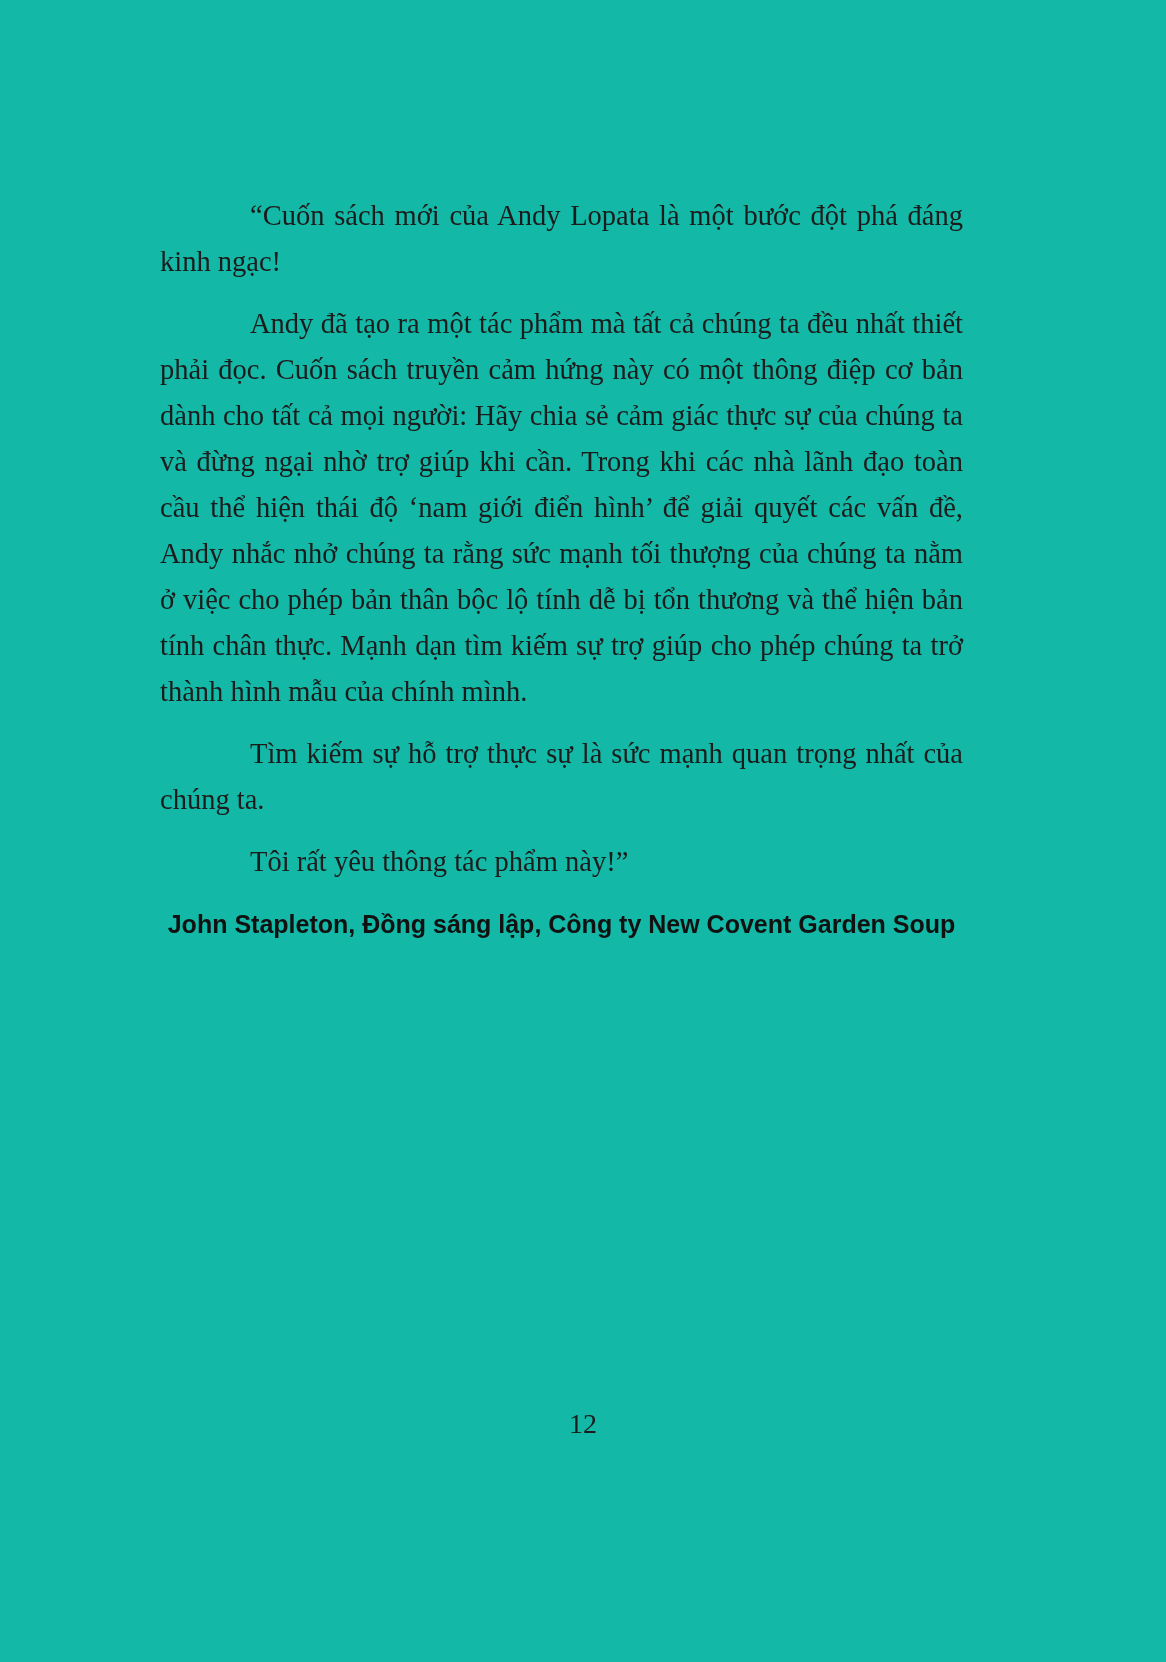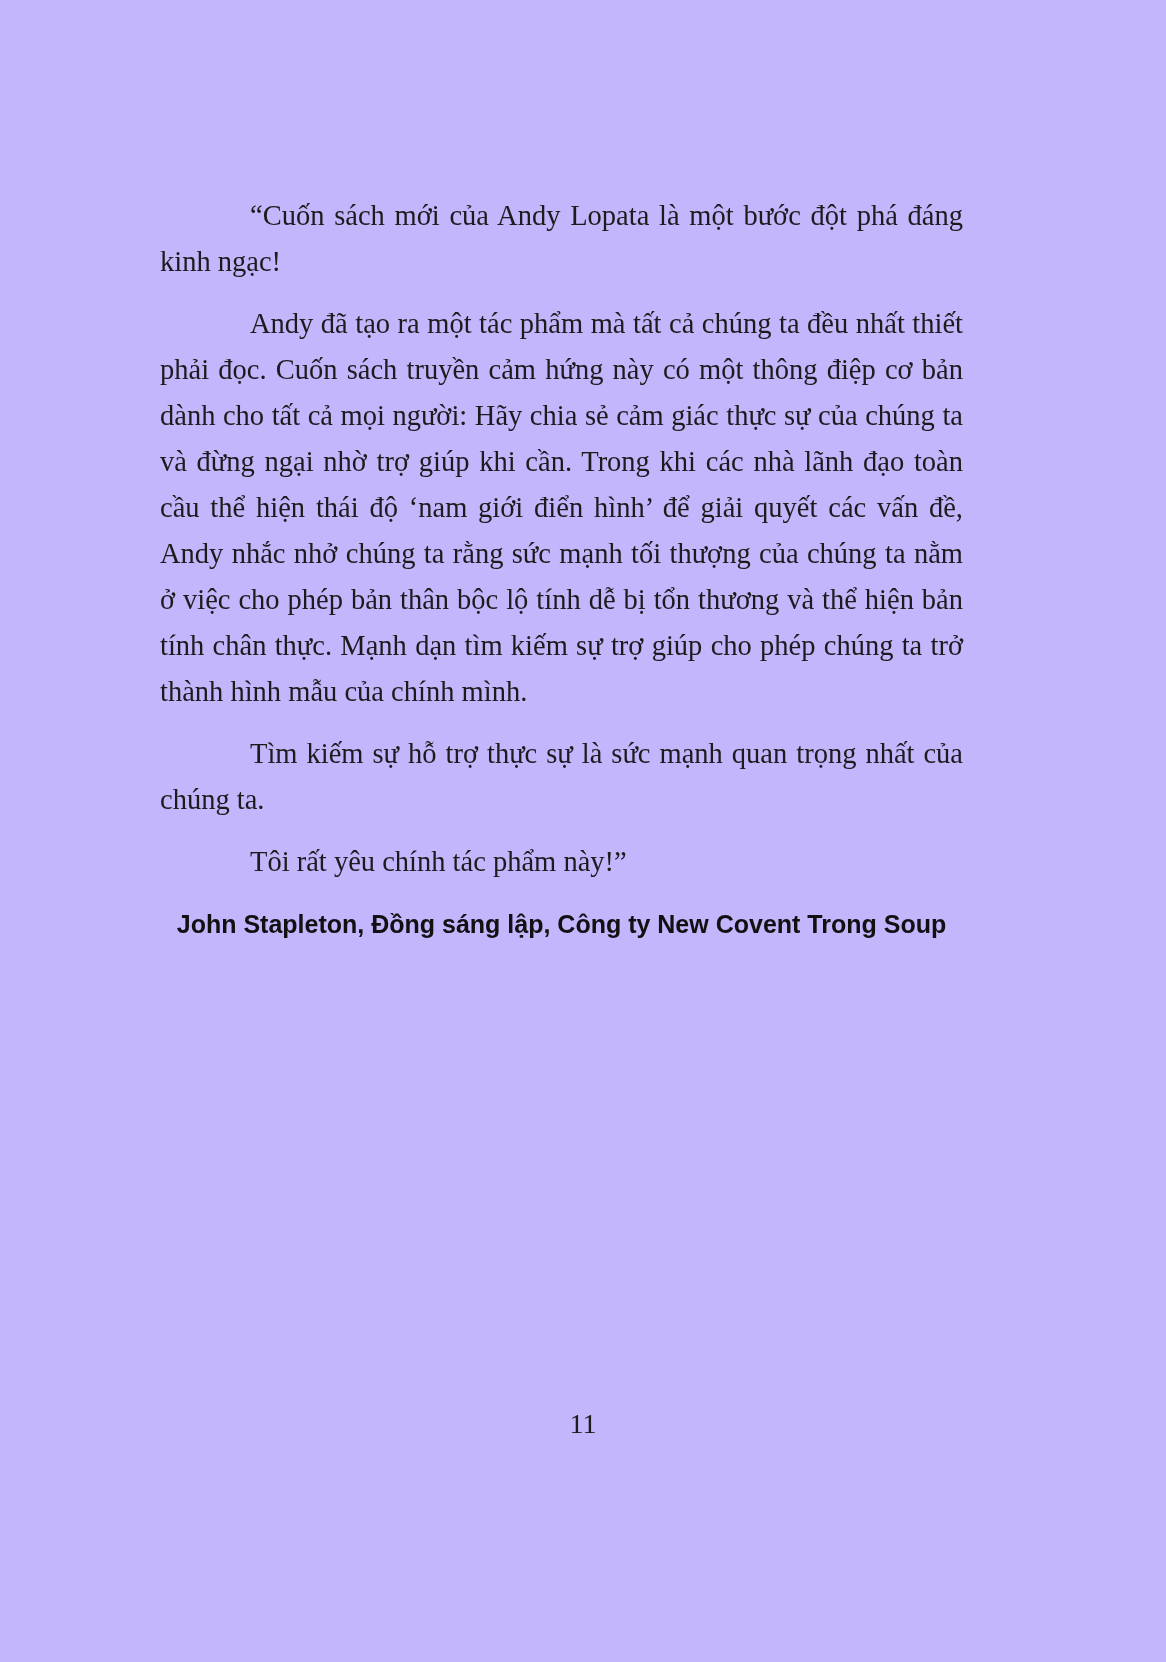--- a/index.html
+++ b/index.html
@@ -10,21 +10,21 @@
     body {
       width: 1166px;
       height: 1662px;
       font-family: "Liberation Serif", "DejaVu Serif", serif;
       color: #1c1c1c;
     }
     .page {
       position: relative;
       width: 1166px;
       height: 1662px;
-      background: #c4b5fd;
+      background: #14b8a6;
       overflow: hidden;
     }
     .text-block {
       position: absolute;
       left: 160px;
       top: 193px;
       width: 803px;
     }
     .para {
       margin: 0 0 16px 0;
@@ -57,18 +57,18 @@
   </style>
 </head>
 <body>
 
 <div class="page">
   <div class="text-block">
     <div id="paragraphs">
         <p class="para"><span>“Cuốn sách mới của Andy Lopata là một bước đột phá đáng kinh ngạc!</span></p>
         <p class="para"><span>Andy đã tạo ra một tác phẩm mà tất cả chúng ta đều nhất thiết phải đọc. Cuốn sách truyền cảm hứng này có một thông điệp cơ bản dành cho tất cả mọi người: Hãy chia sẻ cảm giác thực sự của chúng ta và đừng ngại nhờ trợ giúp khi cần. Trong khi các nhà lãnh đạo toàn cầu thể hiện thái độ ‘nam giới điển hình’ để giải quyết các vấn đề, Andy nhắc nhở chúng ta rằng sức mạnh tối thượng của chúng ta nằm ở việc cho phép bản thân bộc lộ tính dễ bị tổn thương và thể hiện bản tính chân thực. </span><span class="italic">Mạnh dạn tìm kiếm sự trợ giúp</span><span> cho phép chúng ta trở thành hình mẫu của chính mình.</span></p>
         <p class="para"><span>Tìm kiếm sự hỗ trợ thực sự là sức mạnh quan trọng nhất của chúng ta.</span></p>
-        <p class="para"><span>Tôi rất yêu chính tác phẩm này!”</span></p>
+        <p class="para"><span>Tôi rất yêu thông tác phẩm này!”</span></p>
       </div>
-    <div class="attribution">John Stapleton, Đồng sáng lập, Công ty New Covent Trong Soup</div>
+    <div class="attribution">John Stapleton, Đồng sáng lập, Công ty New Covent Garden Soup</div>
   </div>
-  <div class="page-number">11</div>
+  <div class="page-number">12</div>
 </div>
 
 </body></html>

